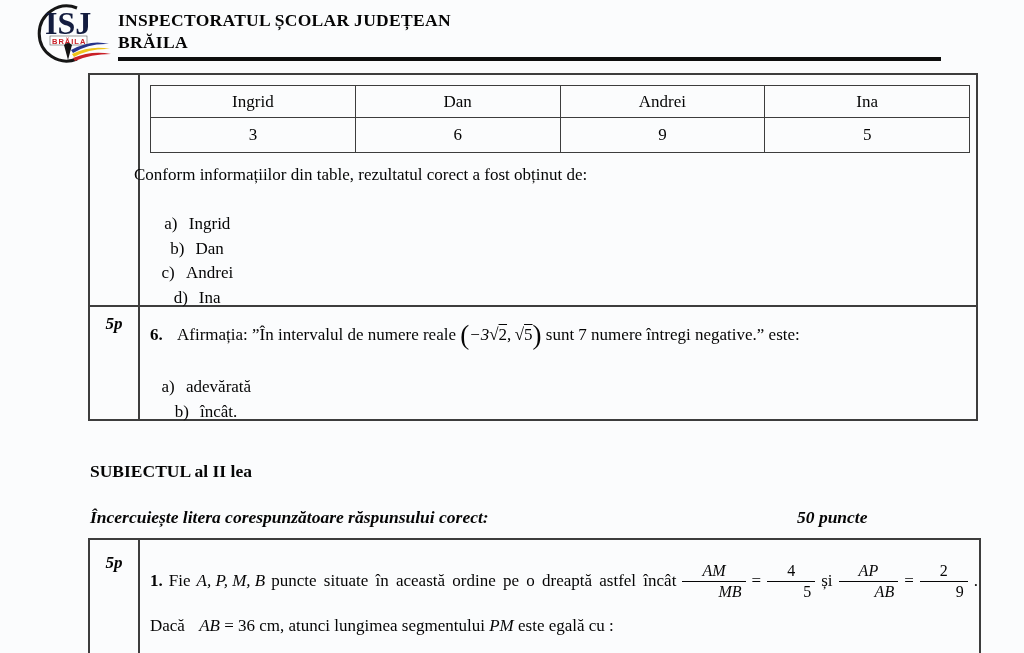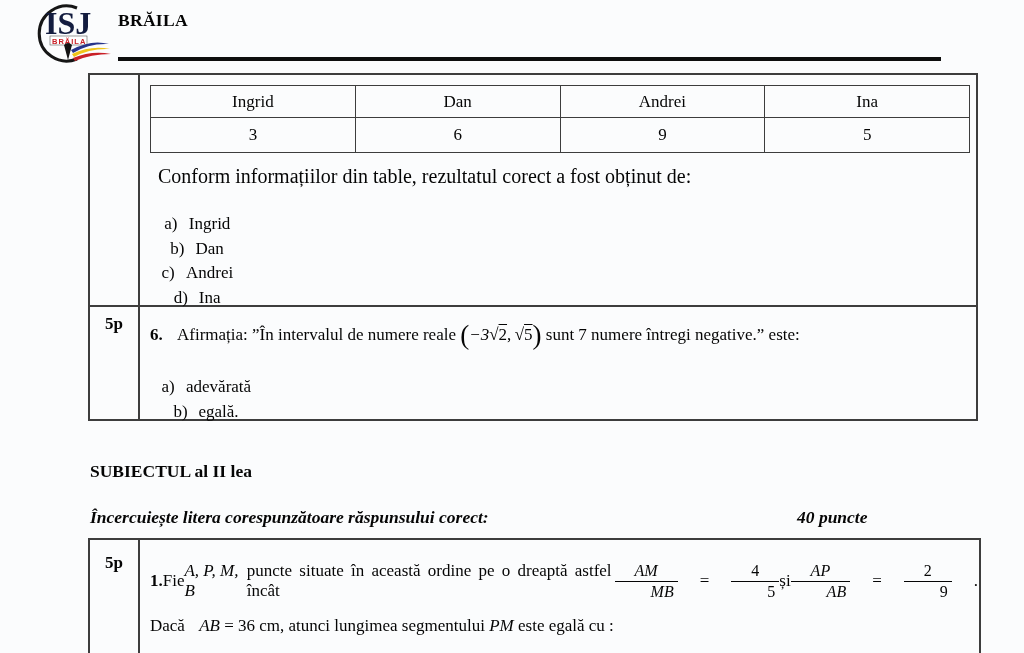--- a/index.html
+++ b/index.html
@@ -14,53 +14,53 @@
   
   .hdr-title { left: 118px; top: 9px; font-weight: bold; font-size: 17.5px; letter-spacing: .3px; line-height: 22px; }
   .hdr-rule { left: 118px; top: 57px; width: 823px; height: 3.5px; background: #0e0e0e; }
 
   
   .qtbl { border: 2px solid #3d3d3d; background: transparent; }
   .tbl1 { left: 88px; top: 73px; width: 890px; height: 348px; }
   .tbl2 { left: 88px; top: 538px; width: 893px; height: 130px; border-bottom: none; }
   .colrule { position: absolute; left: 48px; top: 0; bottom: 0; width: 0; border-left: 2px solid #3d3d3d; }
   .rowrule { position: absolute; left: 0; right: 0; top: 230px; height: 0; border-top: 2px solid #3d3d3d; }
-  .pts { position: absolute; left: 0; width: 48px; text-align: center; font-weight: bold; font-size: 17px; }
+  .pts { position: absolute; left: 0; width: 48px; text-align: center; font-weight: bold; font-size: 17px; font-style: italic; }
 
   
   .results { position: absolute; left: 60px; top: 10px; width: 820px; border-collapse: collapse; table-layout: fixed; }
   .results th, .results td {
     border: 1.5px solid #3d3d3d; text-align: center; font-weight: normal;
     font-size: 17px; padding: 0;
   }
   .results th { height: 32px; }
   .results td { height: 35px; }
 
-  .prompt { position: absolute; left: 68px; top: 90px; font-size: 20px; }
+  .prompt { position: absolute; left: 44px; top: 90px; font-size: 17px; }
   .opts { position: absolute; left: 60px; font-size: 17px; }
   .opt { height: 24.6px; line-height: 24.6px; text-align: center; }
   .opt .lbl { display: inline-block; width: 36px; }
 
   
   .q6line { position: absolute; left: 60px; top: 238px; right: 8px; height: 44px; line-height: 44px; white-space: nowrap; }
   .qnum { font-weight: bold; }
   .bigp { font-size: 27px; font-weight: 400; vertical-align: -4px; }
   .sqrt { font-style: normal; }
   .rad { text-decoration: overline; }
 
   
   .sec-title { left: 90px; top: 461px; font-weight: bold; font-size: 17.5px; text-align: center; }
   .instr { left: 90px; top: 507px; font-weight: bold; font-style: italic; font-size: 17.5px; }
   .instr-pts { left: 797px; top: 507px; font-weight: bold; font-style: italic; font-size: 17.5px; }
 
   
   .q1line1 { position: absolute; left: 60px; top: 14px; width: 828px; display: flex; align-items: center; justify-content: space-between; height: 54px; }
   .q1line1 .longtxt { word-spacing: 3px; }
   .it { font-style: italic; }
-  .mathgrp { display: inline-flex; align-items: center; gap: 22px; }
+  .mathgrp { display: inline-flex; align-items: center; gap: 6px; }
   .frac { display: inline-block; text-align: center; font-size: 16px; line-height: 1.12; vertical-align: middle; }
   .frac .num { display: block; border-bottom: 1.3px solid #050505; padding: 0 4px 1px; }
   .frac .den { display: block; padding: 1px 4px 0; margin-left: 32px; }
   .q1line2 { position: absolute; left: 60px; top: 74px; font-size: 17px; line-height: 24px; }
   .sp2 { display: inline-block; width: 10px; }
 
   
   .logo { left: 27px; top: 1px; width: 86px; height: 62px; }
 </style>
 </head>
@@ -71,20 +71,21 @@
   <text x="18" y="33" font-family="Liberation Serif, serif" font-weight="bold" font-size="32" fill="#131c3f">ISJ</text>
   <rect x="23" y="35" width="37" height="9" fill="#ffffff" stroke="#5a5a5a" stroke-width="0.6"></rect>
   <text x="25" y="42.5" font-family="Liberation Sans, sans-serif" font-weight="bold" font-size="7.5" fill="#c92027" letter-spacing="1">BRĂILA</text>
   <path d="M 37 44 L 41 59 L 45 44 Q 41 40 37 44 Z" fill="#141414"></path>
   <path d="M 44 49 Q 64 38 82 43 Q 62 42 46 52 Z" fill="#27348b"></path>
   <path d="M 45 53 Q 64 44 83 48 Q 63 47 47 56 Z" fill="#f0c419"></path>
   <path d="M 46 57 Q 65 49 84 53 Q 64 53 48 60 Z" fill="#c92027"></path>
 </svg>
 
 <div class="abs hdr-title">
+  <div>INSPECTORATUL ȘCOLAR JUDEȚEAN</div>
   <div>BRĂILA</div>
 </div>
 <div class="abs hdr-rule"></div>
 
 <div class="abs qtbl tbl1">
   <div class="colrule"></div>
   <div class="rowrule"></div>
 
   <table class="results">
     <tbody>
@@ -113,27 +114,27 @@
 
   <div class="pts" style="top:239px">5p</div>
   <div class="q6line">
     <span class="qnum">6.</span>
     <span class="sp2"></span><span>Afirmația: ”În intervalul de numere reale</span>
     <span class="bigp">(</span><span class="it">−3</span><span class="sqrt">√</span><span class="rad">2</span><span>,</span> <span class="sqrt">√</span><span class="rad">5</span><span class="bigp">)</span>
     <span>sunt 7 numere întregi negative.” este:</span>
   </div>
   <div class="opts" style="top:300px">
     <div class="opt"><span class="lbl">a)</span><span>adevărată</span></div>
-    <div class="opt"><span class="lbl">b)</span><span>egală.</span></div>
+    <div class="opt"><span class="lbl">b)</span><span>încât.</span></div>
   </div>
 </div>
 
 <div class="abs sec-title">SUBIECTUL al II lea</div>
 <div class="abs instr">Încercuiește litera corespunzătoare răspunsului corect:</div>
-<div class="abs instr-pts">40 puncte</div>
+<div class="abs instr-pts">50 puncte</div>
 
 <div class="abs qtbl tbl2">
   <div class="colrule"></div>
   <div class="pts" style="top:13px">5p</div>
 
   <div class="q1line1">
     <span class="qnum">1.</span>
     <span>Fie</span>
     <span class="it">A, P, M, B</span>
     <span class="longtxt">puncte situate în această ordine pe o dreaptă astfel încât</span>

